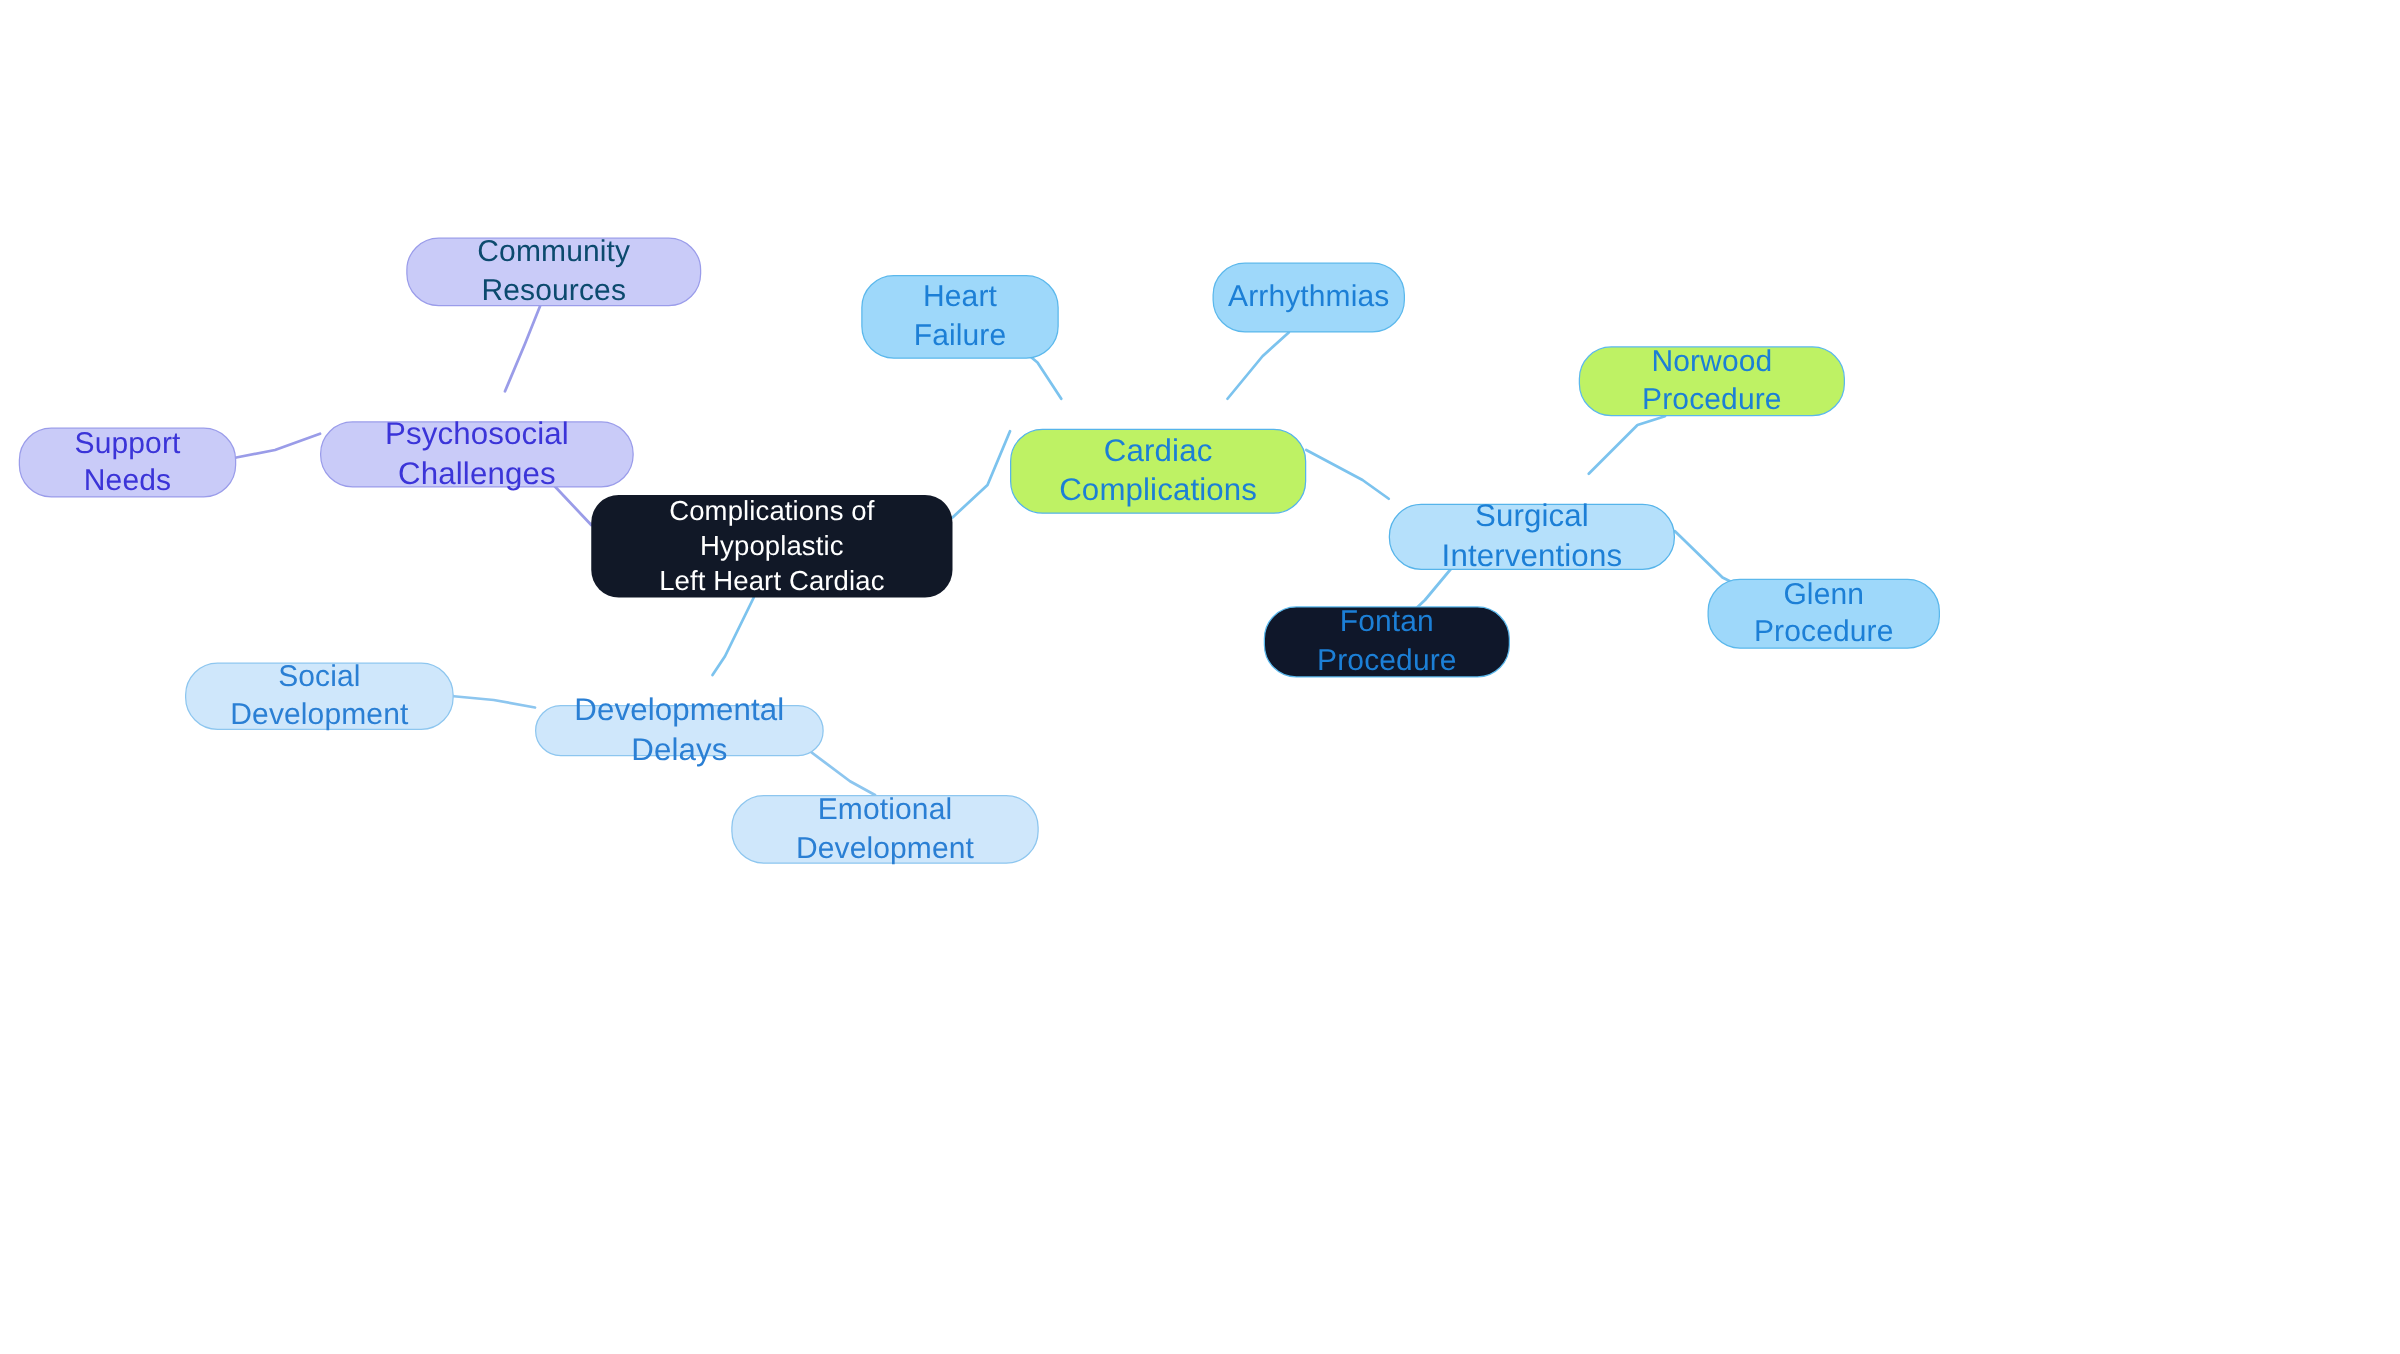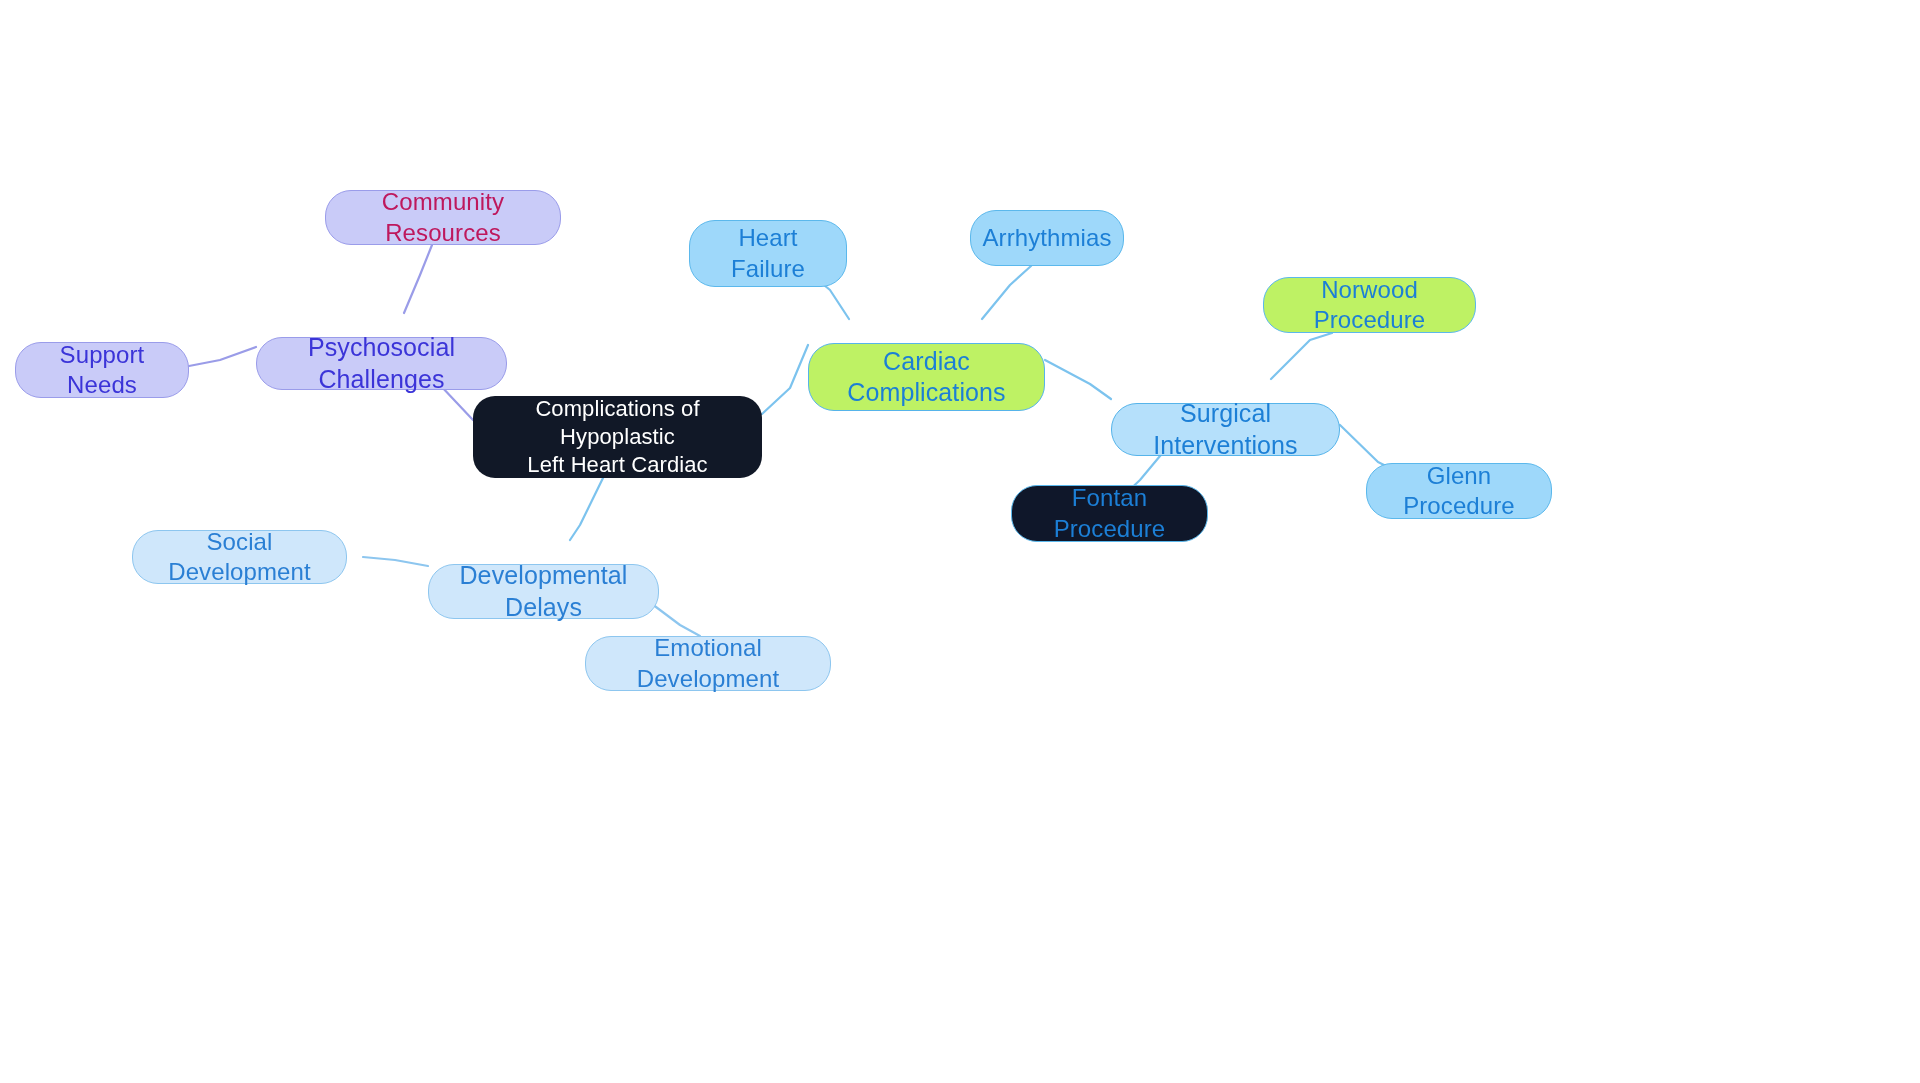--- a/index.html
+++ b/index.html
@@ -80,19 +80,19 @@
       <div class="node root" style="left: 473px; top: 396px; width: 289px; height: 82px; background: rgb(17, 24, 39); border-color: rgb(17, 24, 39); color: rgb(255, 255, 255);">Complications of Hypoplastic
 Left Heart Cardiac</div>
       <div class="node branch" style="left: 808px; top: 319px; width: 237px; height: 68px; background: #bef264; border-color: rgb(86, 180, 234); color: rgb(28, 127, 214);">Cardiac Complications</div>
       <div class="node leaf" style="left: 689px; top: 220px; width: 158px; height: 67px; background: rgb(158, 216, 250); border-color: rgb(91, 184, 236); color: rgb(28, 127, 214);">Heart Failure</div>
       <div class="node leaf" style="left: 970px; top: 210px; width: 154px; height: 56px; background: rgb(158, 216, 250); border-color: rgb(91, 184, 236); color: rgb(28, 127, 214);">Arrhythmias</div>
       <div class="node branch" style="left: 1111px; top: 379px; width: 229px; height: 53px; background: rgb(181, 224, 251); border-color: rgb(86, 180, 234); color: rgb(28, 127, 214);">Surgical Interventions</div>
       <div class="node leaf" style="left: 1263px; top: 277px; width: 213px; height: 56px; background: #bef264; border-color: rgb(91, 184, 236); color: rgb(28, 127, 214);">Norwood Procedure</div>
       <div class="node leaf" style="left: 1366px; top: 463px; width: 186px; height: 56px; background: rgb(158, 216, 250); border-color: rgb(91, 184, 236); color: rgb(28, 127, 214);">Glenn Procedure</div>
       <div class="node leaf" style="left: 1011px; top: 485px; width: 197px; height: 57px; background: #0f172a; border-color: rgb(91, 184, 236); color: rgb(28, 127, 214);">Fontan Procedure</div>
       <div class="node branch" style="left: 256px; top: 313px; width: 251px; height: 53px; background: rgb(201, 203, 248); border-color: rgb(154, 156, 234); color: rgb(59, 52, 216);">Psychosocial Challenges</div>
-      <div class="node leaf" style="left: 325px; top: 190px; width: 236px; height: 55px; background: rgb(201, 203, 248); border-color: rgb(154, 156, 234); color: #be185d;">Community Resources</div>
+      <div class="node leaf" style="left: 325px; top: 190px; width: 236px; height: 55px; background: rgb(201, 203, 248); border-color: rgb(154, 156, 234); color: #0c4a6e;">Community Resources</div>
       <div class="node leaf" style="left: 15px; top: 342px; width: 174px; height: 56px; background: rgb(201, 203, 248); border-color: rgb(154, 156, 234); color: rgb(59, 52, 216);">Support Needs</div>
-      <div class="node branch" style="left: 428px; top: 540px; width: 231px; height: 55px; background: rgb(207, 231, 251); border-color: rgb(141, 198, 239); color: rgb(42, 127, 212);">Developmental Delays</div>
-      <div class="node leaf" style="left: 132px; top: 530px; width: 215px; height: 54px; background: rgb(207, 231, 251); border-color: rgb(141, 198, 239); color: rgb(42, 127, 212);">Social Development</div>
+      <div class="node branch" style="left: 428px; top: 540px; width: 231px; height: 41px; background: rgb(207, 231, 251); border-color: rgb(141, 198, 239); color: rgb(42, 127, 212);">Developmental Delays</div>
+      <div class="node leaf" style="left: 148px; top: 530px; width: 215px; height: 54px; background: rgb(207, 231, 251); border-color: rgb(141, 198, 239); color: rgb(42, 127, 212);">Social Development</div>
       <div class="node leaf" style="left: 585px; top: 636px; width: 246px; height: 55px; background: rgb(207, 231, 251); border-color: rgb(141, 198, 239); color: rgb(42, 127, 212);">Emotional Development</div>
     </div>
 </div>
 
 </body></html>

